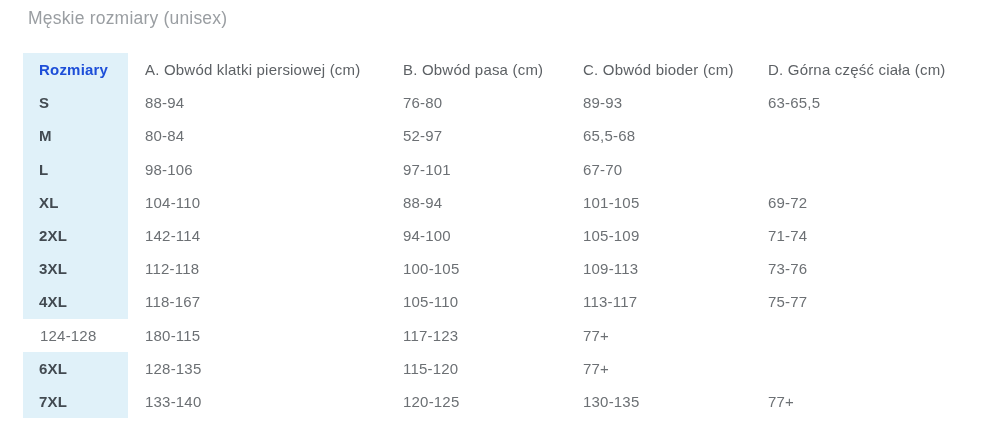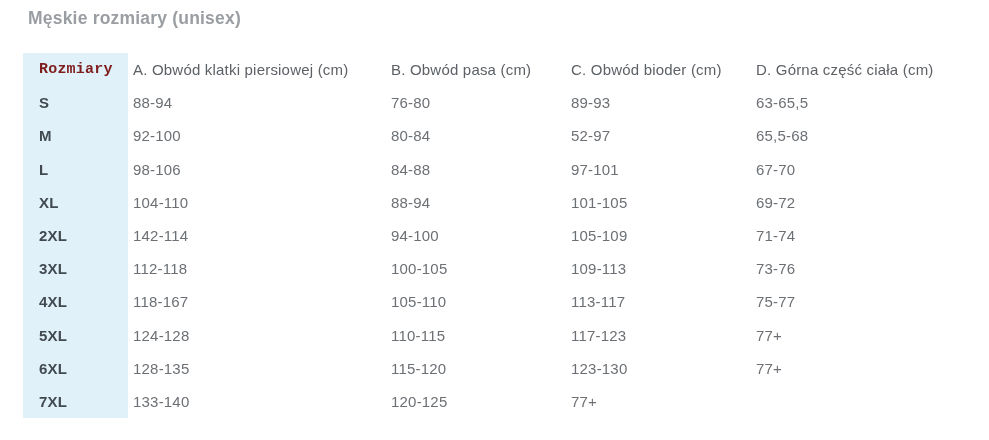--- a/index.html
+++ b/index.html
@@ -13,57 +13,56 @@
     width: 989px;
     height: 440px;
     background: #ffffff;
     overflow: hidden;
   }
   .page-title {
     position: absolute;
     left: 28px;
     top: 8px;
     font-size: 17.5px;
-    font-weight: 700;
+    font-weight: 400;
     color: #9a9ea2;
     letter-spacing: 0.2px;
   }
   .size-table {
     position: absolute;
     left: 23px;
     top: 53px;
     width: 944px;
     font-size: 15px;
   }
   .trow {
     display: grid;
     grid-template-columns: 105px 258px 180px 185px 1fr;
     height: 33.2px;
   }
   .cell {
     display: flex;
     align-items: center;
-    padding-left: 5px;
+    padding-left: 17px;
     color: #6c7074;
     letter-spacing: 0.2px;
     white-space: nowrap;
     overflow: hidden;
   }
   .size-cell {
     background: #e0f1f9;
     padding-left: 16px;
     font-weight: 700;
     color: #424a51;
   }
   .header-row .cell {
     color: #5d6165;
   }
   .header-row .size-cell {
-    color: #7f1d1d;
-    font-family: Liberation Mono, monospace;
+    color: #1d4ed8;
   }
 </style>
 </head>
 <body>
 
 <div class="page">
   <div class="page-title">Męskie rozmiary (unisex)</div>
 
   <div class="size-table">
 
@@ -78,30 +77,28 @@
     <div class="trow">
       <div class="cell size-cell">S</div>
       <div class="cell">88-94</div>
       <div class="cell">76-80</div>
       <div class="cell">89-93</div>
       <div class="cell">63-65,5</div>
     </div>
 
     <div class="trow">
       <div class="cell size-cell">M</div>
-      <div class="cell">92-100</div>
       <div class="cell">80-84</div>
       <div class="cell">52-97</div>
       <div class="cell">65,5-68</div>
     </div>
 
     <div class="trow">
       <div class="cell size-cell">L</div>
       <div class="cell">98-106</div>
-      <div class="cell">84-88</div>
       <div class="cell">97-101</div>
       <div class="cell">67-70</div>
     </div>
 
     <div class="trow">
       <div class="cell size-cell">XL</div>
       <div class="cell">104-110</div>
       <div class="cell">88-94</div>
       <div class="cell">101-105</div>
       <div class="cell">69-72</div>
@@ -125,36 +122,35 @@
 
     <div class="trow">
       <div class="cell size-cell">4XL</div>
       <div class="cell">118-167</div>
       <div class="cell">105-110</div>
       <div class="cell">113-117</div>
       <div class="cell">75-77</div>
     </div>
 
     <div class="trow">
-      <div class="cell size-cell">5XL</div>
       <div class="cell">124-128</div>
-      <div class="cell">110-115</div>
+      <div class="cell">180-115</div>
       <div class="cell">117-123</div>
       <div class="cell">77+</div>
     </div>
 
     <div class="trow">
       <div class="cell size-cell">6XL</div>
       <div class="cell">128-135</div>
       <div class="cell">115-120</div>
-      <div class="cell">123-130</div>
       <div class="cell">77+</div>
     </div>
 
     <div class="trow">
       <div class="cell size-cell">7XL</div>
       <div class="cell">133-140</div>
       <div class="cell">120-125</div>
+      <div class="cell">130-135</div>
       <div class="cell">77+</div>
     </div>
 
   </div>
 </div>
 
 </body></html>

